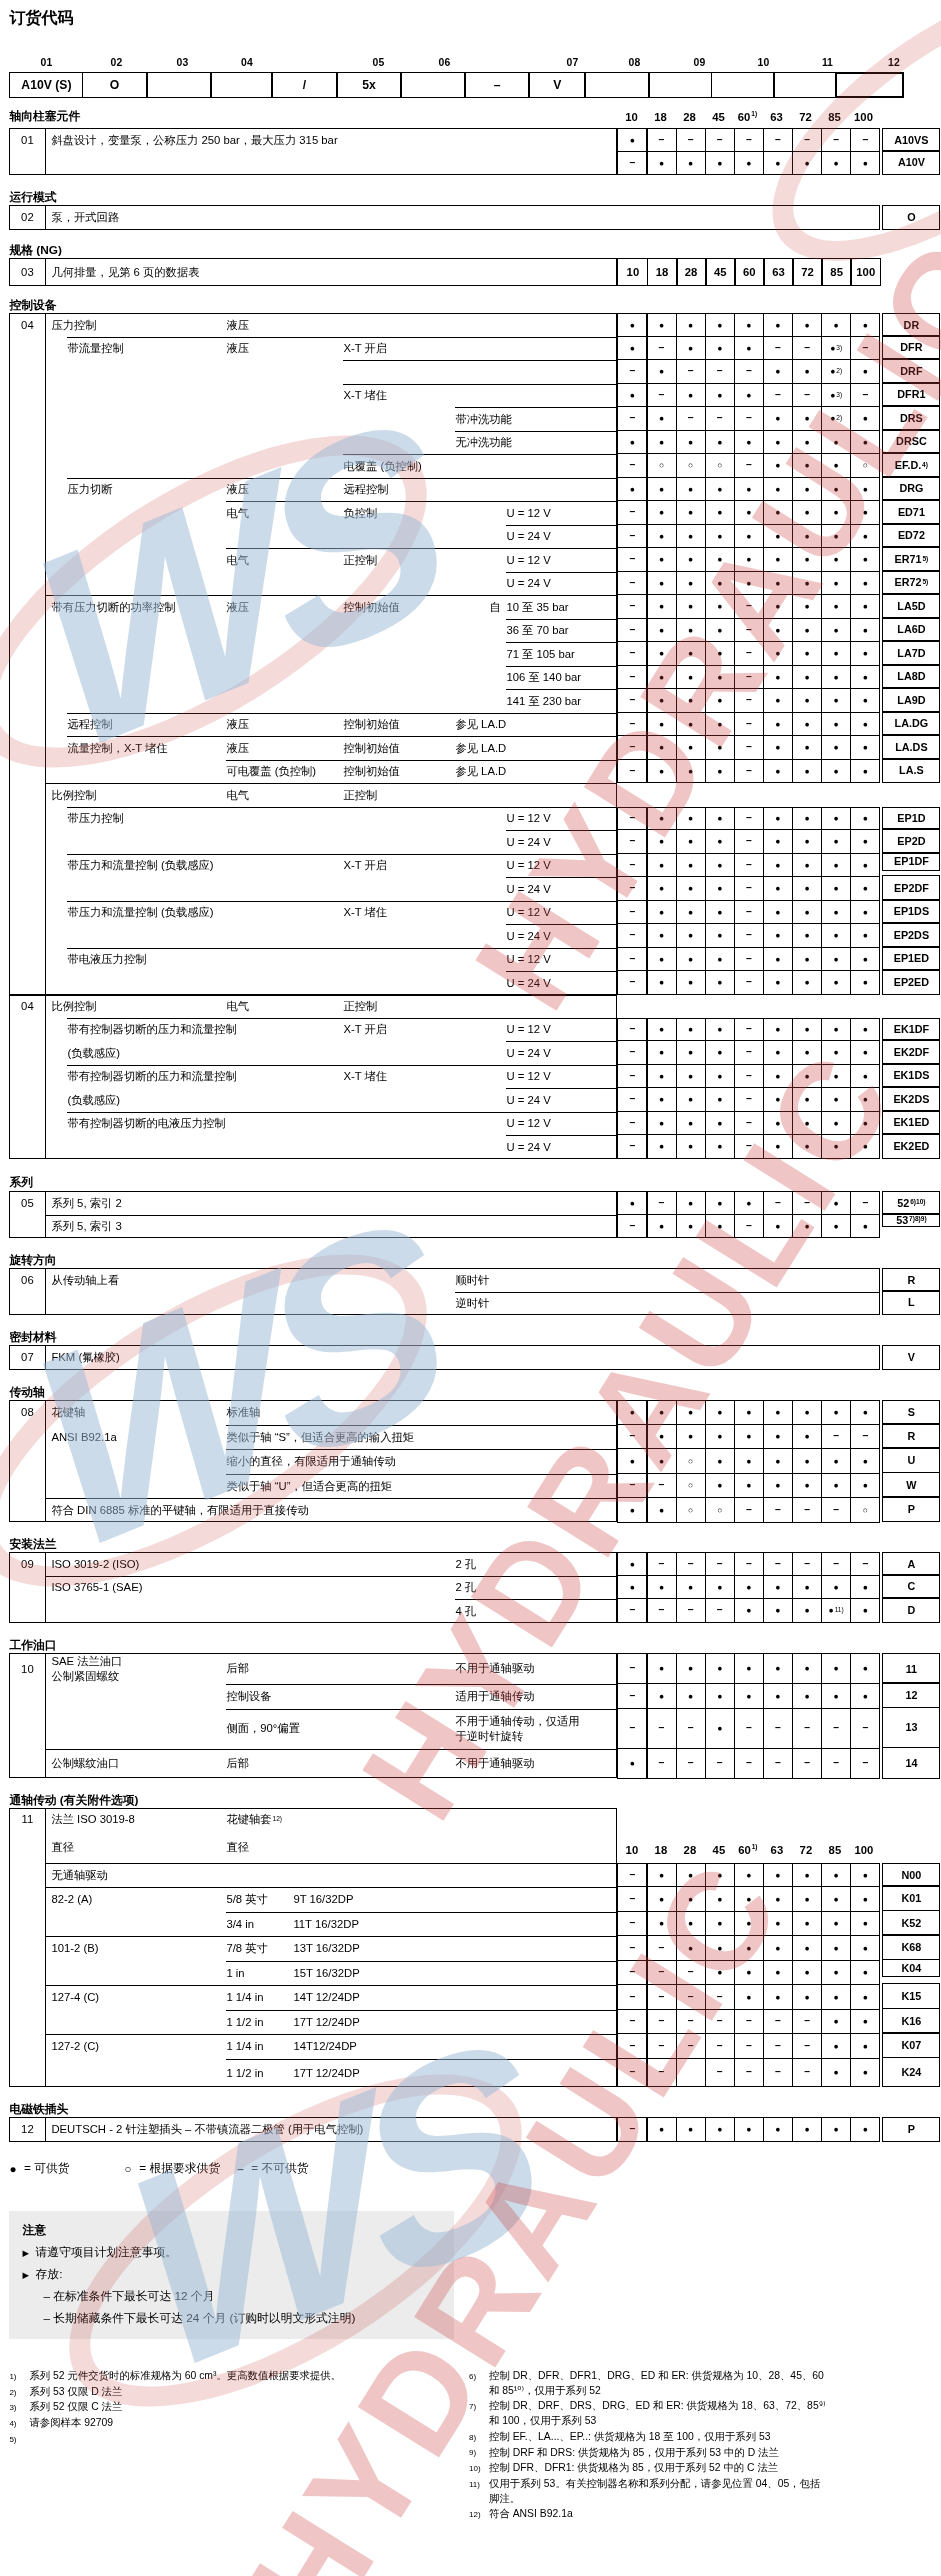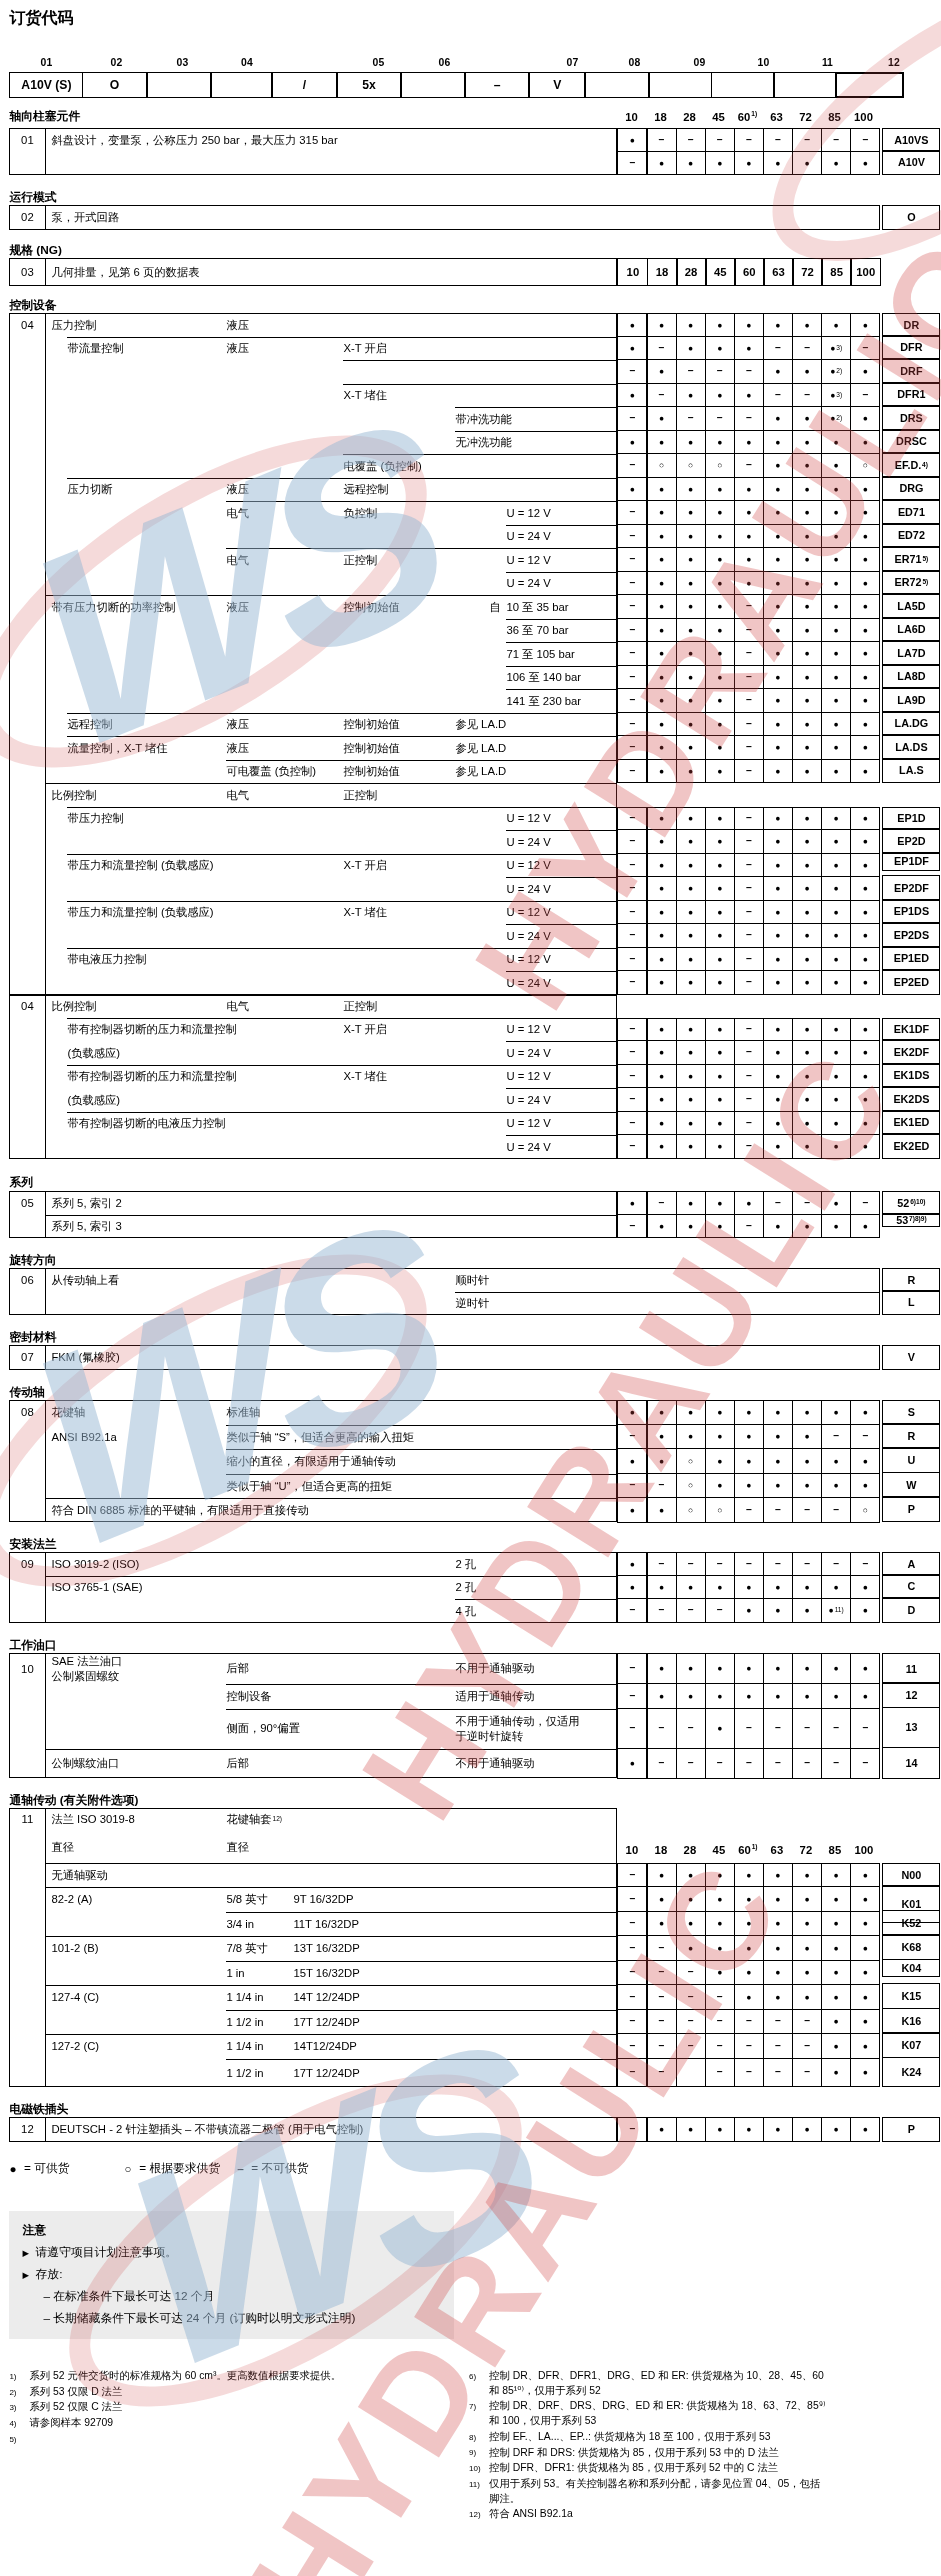--- a/index.html
+++ b/index.html
@@ -2064,21 +2064,21 @@
                 <div class="mcell">
                   <span class="dot">●</span>
                 </div>
                 <div class="mcell">
                   <span class="dot">●</span>
                 </div>
                 <div class="mcell">
                   <span class="dot">●</span>
                 </div>
               </div>
-              <div class="codebox" style="top: -1.9px; height: 38px;">K01</div>
+              <div class="codebox" style="top: -1.9px; height: 26px;">K01</div>
             </div>
             <div class="row" style="height: 24.5px;">
               <div class="rule" style="left: 217px; width: 391px;"></div>
               <div class="lbl" style="left: 217px; top: 0px;">3/4 in</div>
               <div class="lbl" style="left: 284px; top: 0px;">11T 16/32DP</div>
               <div class="mwrap" style="left: 608px; top: -0.9px; height: 25.4px;">
                 <div class="mcell">
                   <span class="dash">–</span>
                 </div>
                 <div class="mcell">

